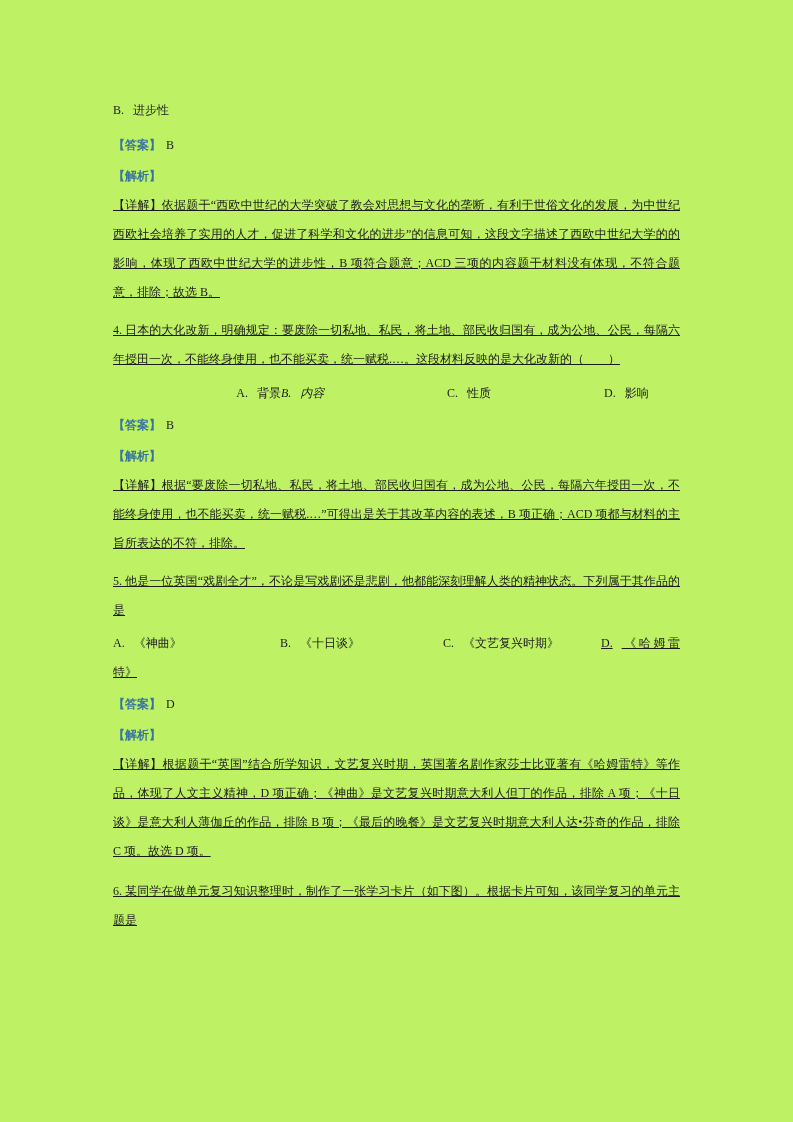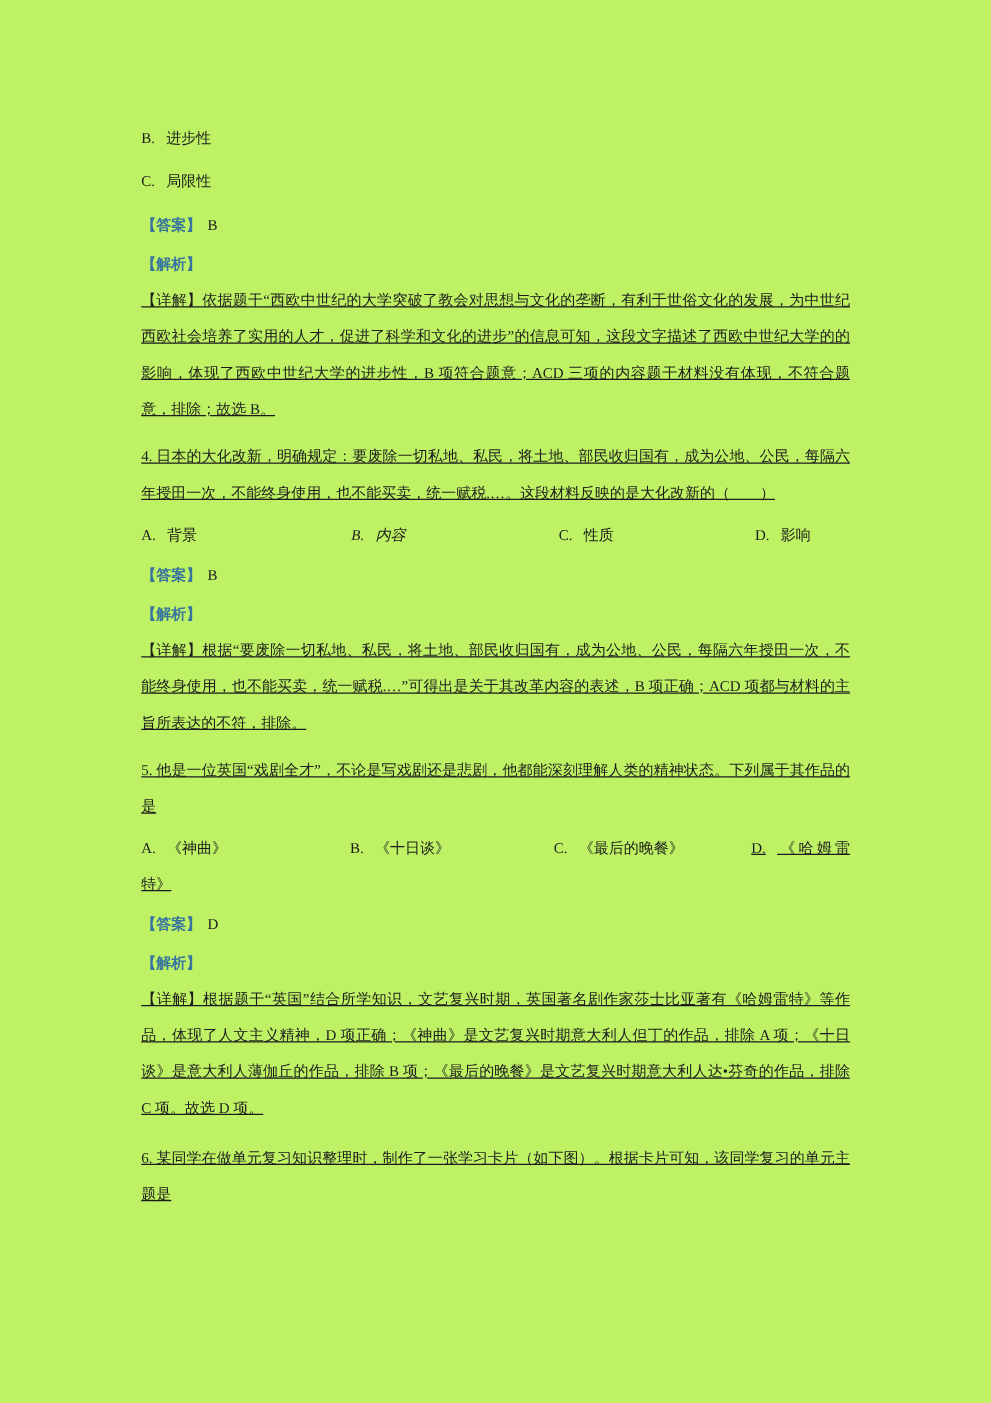--- a/index.html
+++ b/index.html
@@ -23,44 +23,41 @@
     text-align: justify;
     text-align-last: left;
     word-break: normal;
     text-decoration: underline;
   }
   .opt-label { margin-right: 9px; }
   .blue { color: #38759e; font-weight: bold; }
   .answer-value { padding-left: 5px; }
   .opt-row { line-height: 29px; }
   
-  .colA4 { display: inline-block; width: 168px; }
+  .colA4 { display: inline-block; width: 168px; text-align: right; }
   .colB4 { display: inline-block; width: 166px; font-style: italic; }
   .colC4 { display: inline-block; width: 157px; }
   .colA5 { display: inline-block; width: 167px; }
   .colB5 { display: inline-block; width: 163px; }
   .colC5 { display: inline-block; width: 158px; }
   .mt2  { margin-top: 2px; }
   .mt3  { margin-top: 3px; }
   .mt4  { margin-top: 4px; }
   .mt5  { margin-top: 5px; }
   .mt6  { margin-top: 6px; }
   .mt9  { margin-top: 9px; }
   .mt11 { margin-top: 11px; }
 </style>
 </head>
 <body>
 
 <div class="page">
 
   <div class="line">
     <span class="opt-label">B.</span><span>进步性</span>
-  </div>
-  <div class="line mt6">
-    <span class="opt-label">C.</span><span>局限性</span>
   </div>
 
   <div class="line mt6">
     <span class="blue">【答案】</span><span class="answer-value">B</span>
   </div>
   <div class="line mt2">
     <span class="blue">【解析】</span>
   </div>
   <p class="para">【详解】依据题干“西欧中世纪的大学突破了教会对思想与文化的垄断，有利于世俗文化的发展，为中世纪西欧社会培养了实用的人才，促进了科学和文化的进步”的信息可知，这段文字描述了西欧中世纪大学的的影响，体现了西欧中世纪大学的进步性，B 项符合题意；ACD 三项的内容题干材料没有体现，不符合题意，排除；故选 B。</p>
 
@@ -71,21 +68,21 @@
   <div class="line mt3">
     <span class="blue">【答案】</span><span class="answer-value">B</span>
   </div>
   <div class="line mt2">
     <span class="blue">【解析】</span>
   </div>
   <p class="para">【详解】根据“要废除一切私地、私民，将土地、部民收归国有，成为公地、公民，每隔六年授田一次，不能终身使用，也不能买卖，统一赋税.…”可得出是关于其改革内容的表述，B 项正确；ACD 项都与材料的主旨所表达的不符，排除。</p>
 
   <p class="para mt9">5.  他是一位英国“戏剧全才”，不论是写戏剧还是悲剧，他都能深刻理解人类的精神状态。下列属于其作品的是</p>
   <div class="para mt4">
-    <span class="colA5"><span class="opt-label">A.</span><span>《神曲》</span></span><span class="colB5"><span class="opt-label">B.</span><span>《十日谈》</span></span><span class="colC5"><span class="opt-label">C.</span><span>《最后的晚餐》</span></span><span><span class="opt-label">D.</span><span>《哈姆雷特》</span></span>
+    <span class="colA5"><span class="opt-label">A.</span><span>《神曲》</span></span><span class="colB5"><span class="opt-label">B.</span><span>《十日谈》</span></span><span class="colC5"><span class="opt-label">C.</span><span>《文艺复兴时期》</span></span><span><span class="opt-label">D.</span><span>《哈姆雷特》</span></span>
   </div>
   <div class="line mt3">
     <span class="blue">【答案】</span><span class="answer-value">D</span>
   </div>
   <div class="line mt2">
     <span class="blue">【解析】</span>
   </div>
   <p class="para">【详解】根据题干“英国”结合所学知识，文艺复兴时期，英国著名剧作家莎士比亚著有《哈姆雷特》等作品，体现了人文主义精神，D 项正确；《神曲》是文艺复兴时期意大利人但丁的作品，排除 A 项；《十日谈》是意大利人薄伽丘的作品，排除 B 项；《最后的晚餐》是文艺复兴时期意大利人达•芬奇的作品，排除 C 项。故选 D 项。</p>
 
   <p class="para mt11">6.  某同学在做单元复习知识整理时，制作了一张学习卡片（如下图）。根据卡片可知，该同学复习的单元主题是</p>

